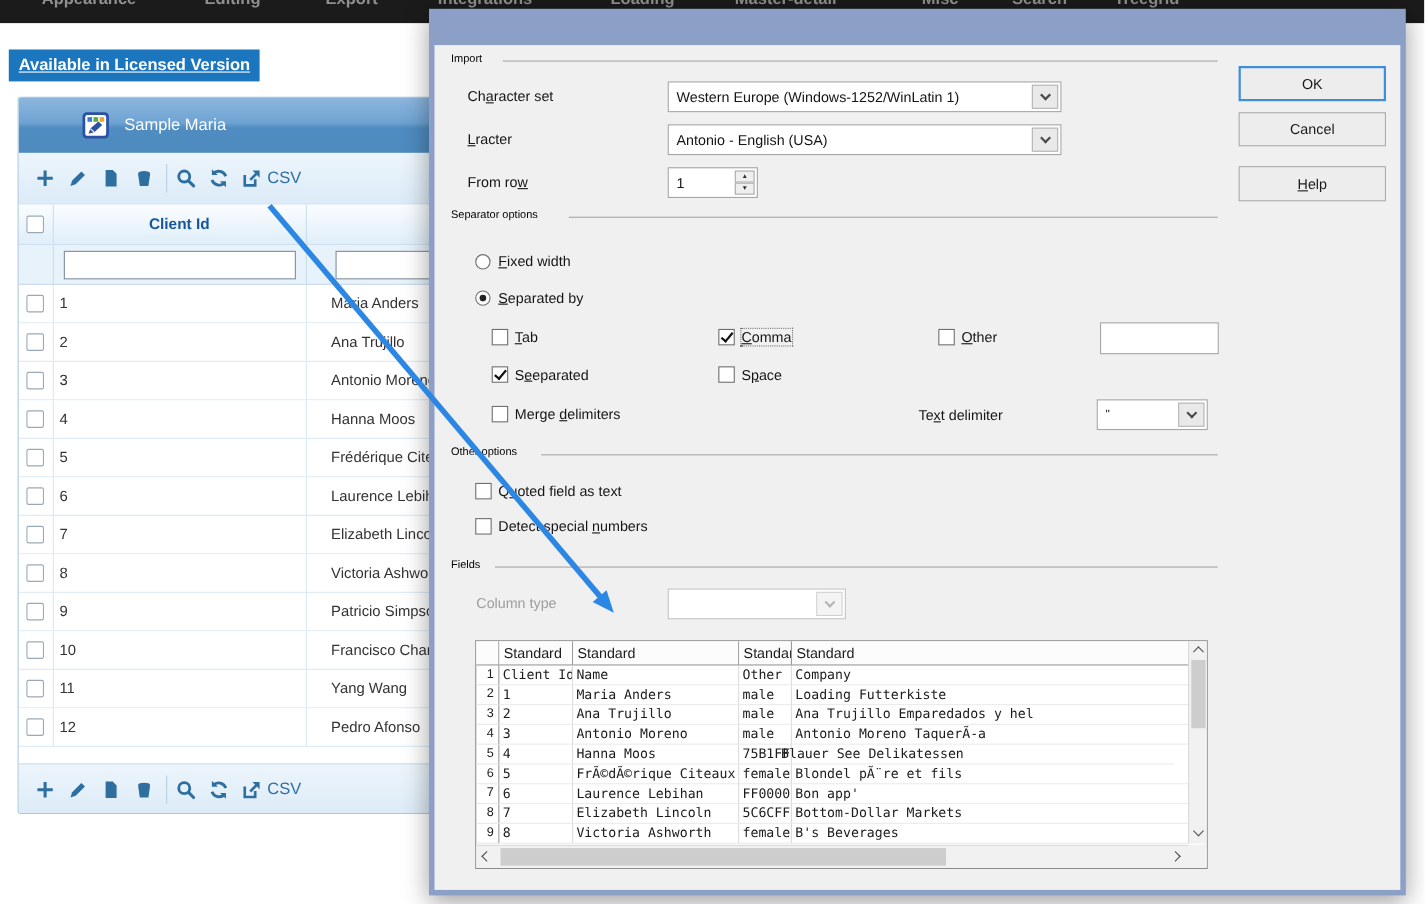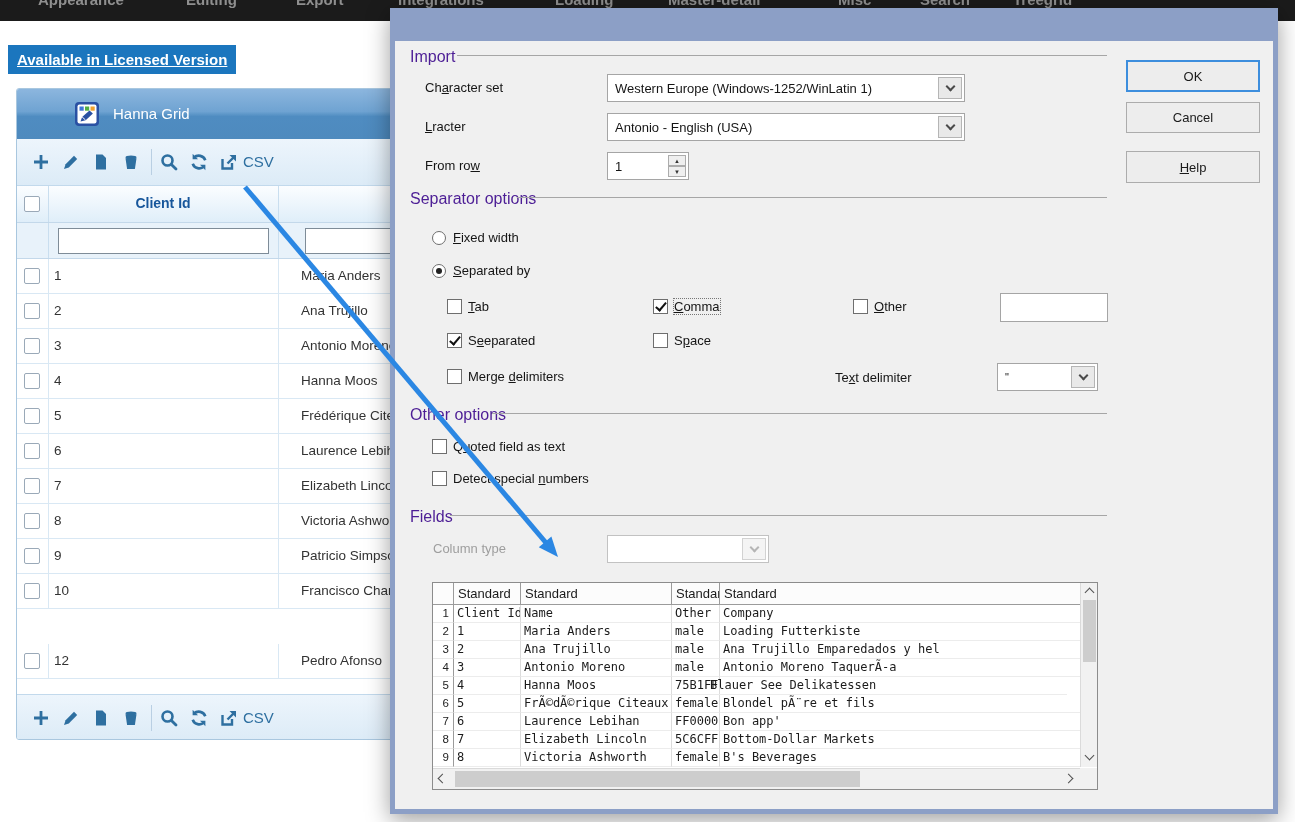--- a/index.html
+++ b/index.html
@@ -46,21 +46,21 @@
             box-shadow:0 6px 22px rgba(0,0,0,.38); z-index:10; }
   .titlebar { position:absolute; left:0; top:0; right:0; height:33px; }
   .d-title { position:absolute; left:0; right:0; top:8px; text-align:center; font-size:15px; color:#3C3C3C; }
   .win-min { position:absolute; left:765px; top:6px; width:26px; height:20px; display:flex; align-items:flex-end; justify-content:center; cursor:pointer; }
   .win-min i { display:block; width:12px; height:3px; background:#3A3A3A; margin-bottom:4px; }
   .win-max { position:absolute; left:798px; top:6px; width:26px; height:20px; display:flex; align-items:center; justify-content:center; cursor:pointer; }
   .win-max i { display:block; width:12px; height:10px; border:2px solid #3A3A3A; border-top-width:3px; background:#E8ECF4; }
   .win-close { position:absolute; left:834px; top:0; width:47px; height:27px; background:#C45450; display:flex; align-items:center; justify-content:center; cursor:pointer; }
   .d-body { position:absolute; left:5px; top:33px; width:878px; height:768px; background:#F0F0F0; font-size:13px; color:#151515; }
 
-  .grp-label { position:absolute; font-size:16px; color:#4c1d95; white-space:nowrap; }
+  .grp-label { position:absolute; font-size:10px; color:#000000; white-space:nowrap; }
   .grp-line { position:absolute; height:1px; background:#A6A6A6; }
   .lbl { position:absolute; font-size:13px; color:#151515; white-space:nowrap; }
   .mn-key { text-decoration:underline; }
   .dim { color:#9E9E9E; }
 
   .combo { position:absolute; background:#fff; border:1px solid #A5A5A5; }
   .combo .val { position:absolute; left:7px; top:50%; transform:translateY(-50%); white-space:nowrap; font-size:13px; }
   .combo .btn { position:absolute; top:2px; right:2px; bottom:2px; width:24px; background:#E9E9E9; border:1px solid #B5B5B5;
                 display:flex; align-items:center; justify-content:center; cursor:pointer; }
   .chev { display:inline-block; width:7px; height:7px; border:solid #4A4A4A; border-width:0 2px 2px 0; transform:rotate(45deg); margin-top:-3px; }
@@ -131,21 +131,21 @@
         <svg width="26" height="26" viewBox="0 0 26 26">
           <rect x="1" y="1" width="24" height="24" rx="4" fill="#2A51A3"></rect>
           <rect x="3.5" y="3.5" width="19" height="19" rx="2" fill="#fff"></rect>
           <rect x="5.5" y="5.5" width="4.2" height="4.2" fill="#3E77D6"></rect>
           <rect x="11" y="5.5" width="4.2" height="4.2" fill="#52AE43"></rect>
           <rect x="16.5" y="5.5" width="4.2" height="4.2" fill="#F0A22E"></rect>
           <path d="M6.5 20.5l1.6-4.6 7.4-6.4 3.4 3.1-7.2 6.6z" fill="#2A51A3"></path>
           <path d="M8.1 15.9l3.4 3.1" stroke="#fff" stroke-width="1" fill="none"></path>
         </svg>
       </span>
-      <span class="p-title">Hanna Grid</span>
+      <span class="p-title">Sample Maria</span>
     </div>
 
     <div class="p-toolbar" style="top:50px">
       <span class="tb-ico" style="left:14px">
         <svg width="20" height="20">
             <path d="M8.6 3h2.8v5.6H17v2.8h-5.6V17H8.6v-5.6H3V8.6h5.6z" fill="#2E6FA0"></path>
           </svg>
         </span>
       <span class="tb-ico" style="left:44px">
         <svg width="20" height="20">
@@ -264,20 +264,27 @@
         <span class="gcb" style="left:7px;top:9px"></span>
         <span class="g-id">9</span>
         <span class="g-name">Patricio Simpson</span>
       </div>
     <div class="g-row" style="top:485px">
         <span class="vs1"></span>
         <span class="vs2"></span>
         <span class="gcb" style="left:7px;top:9px"></span>
         <span class="g-id">10</span>
         <span class="g-name">Francisco Chang</span>
+      </div>
+    <div class="g-row" style="top:520px">
+        <span class="vs1"></span>
+        <span class="vs2"></span>
+        <span class="gcb" style="left:7px;top:9px"></span>
+        <span class="g-id">11</span>
+        <span class="g-name">Yang Wang</span>
       </div>
     <div class="g-row" style="top:555px">
         <span class="vs1"></span>
         <span class="vs2"></span>
         <span class="gcb" style="left:7px;top:9px"></span>
         <span class="g-id">12</span>
         <span class="g-name">Pedro Afonso</span>
       </div>
     <div class="p-gap"></div>
 

